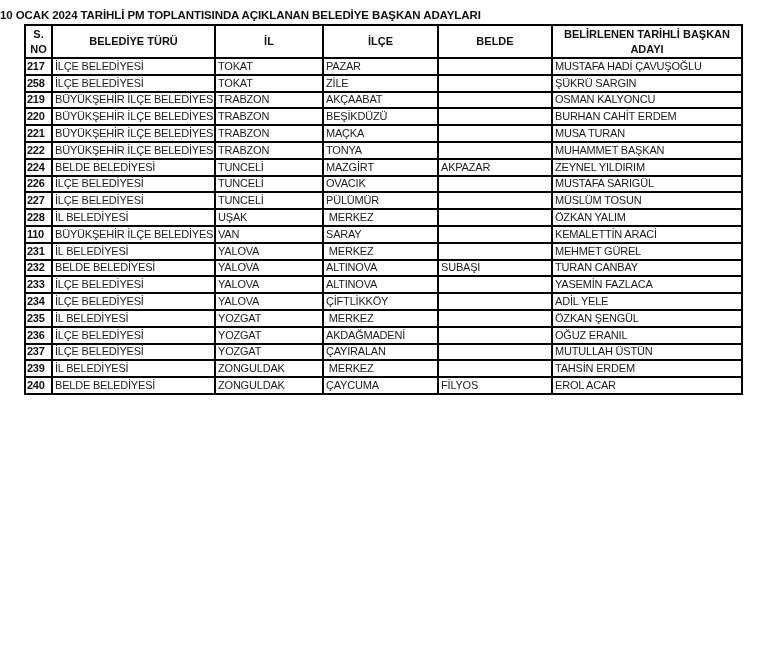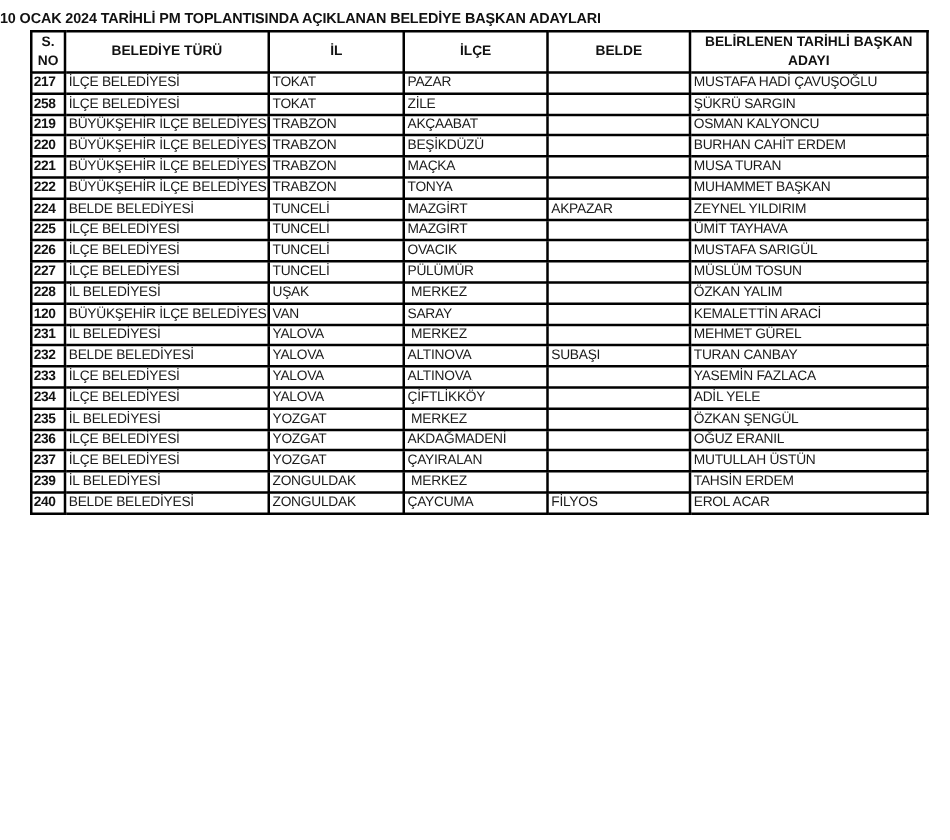--- a/index.html
+++ b/index.html
@@ -136,28 +136,20 @@
         </tr>
         <tr>
           <td class="col-no">224</td>
           <td class="col-type">BELDE BELEDİYESİ</td>
           <td class="col-il">TUNCELİ</td>
           <td class="col-ilce">MAZGİRT</td>
           <td class="col-belde">AKPAZAR</td>
           <td class="col-candidate">ZEYNEL YILDIRIM</td>
         </tr>
         <tr>
-          <td class="col-no">225</td>
-          <td class="col-type">İLÇE BELEDİYESİ</td>
-          <td class="col-il">TUNCELİ</td>
-          <td class="col-ilce">MAZGİRT</td>
-          <td class="col-belde"></td>
-          <td class="col-candidate">ÜMİT TAYHAVA</td>
-        </tr>
-        <tr>
           <td class="col-no">226</td>
           <td class="col-type">İLÇE BELEDİYESİ</td>
           <td class="col-il">TUNCELİ</td>
           <td class="col-ilce">OVACIK</td>
           <td class="col-belde"></td>
           <td class="col-candidate">MUSTAFA SARIGÜL</td>
         </tr>
         <tr>
           <td class="col-no">227</td>
           <td class="col-type">İLÇE BELEDİYESİ</td>
@@ -168,21 +160,21 @@
         </tr>
         <tr>
           <td class="col-no">228</td>
           <td class="col-type">İL BELEDİYESİ</td>
           <td class="col-il">UŞAK</td>
           <td class="col-ilce"> MERKEZ</td>
           <td class="col-belde"></td>
           <td class="col-candidate">ÖZKAN YALIM</td>
         </tr>
         <tr>
-          <td class="col-no">120</td>
+          <td class="col-no">110</td>
           <td class="col-type">BÜYÜKŞEHİR İLÇE BELEDİYESİ</td>
           <td class="col-il">VAN</td>
           <td class="col-ilce">SARAY</td>
           <td class="col-belde"></td>
           <td class="col-candidate">KEMALETTİN ARACİ</td>
         </tr>
         <tr>
           <td class="col-no">231</td>
           <td class="col-type">İL BELEDİYESİ</td>
           <td class="col-il">YALOVA</td>

